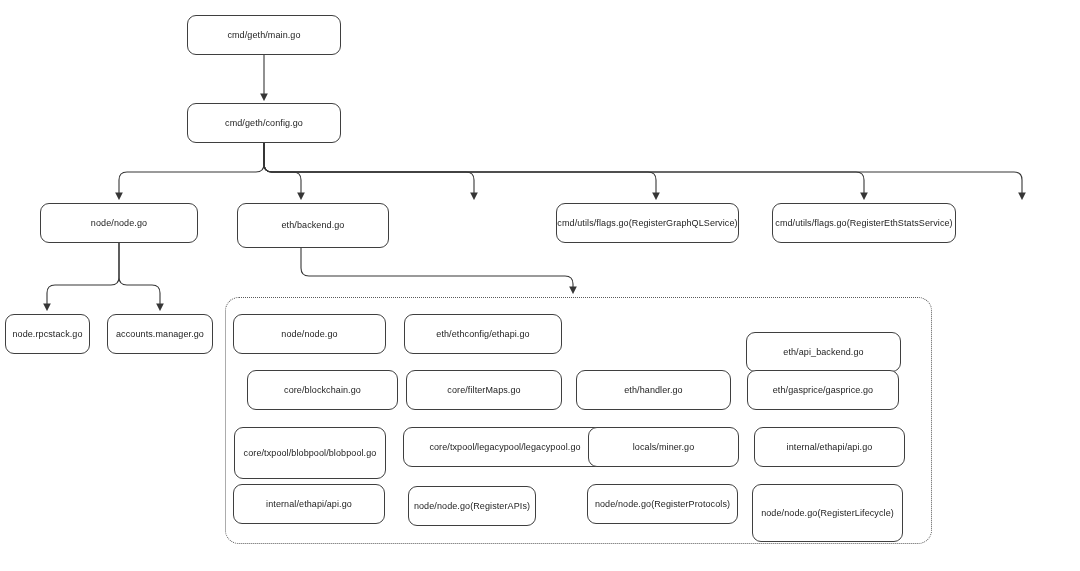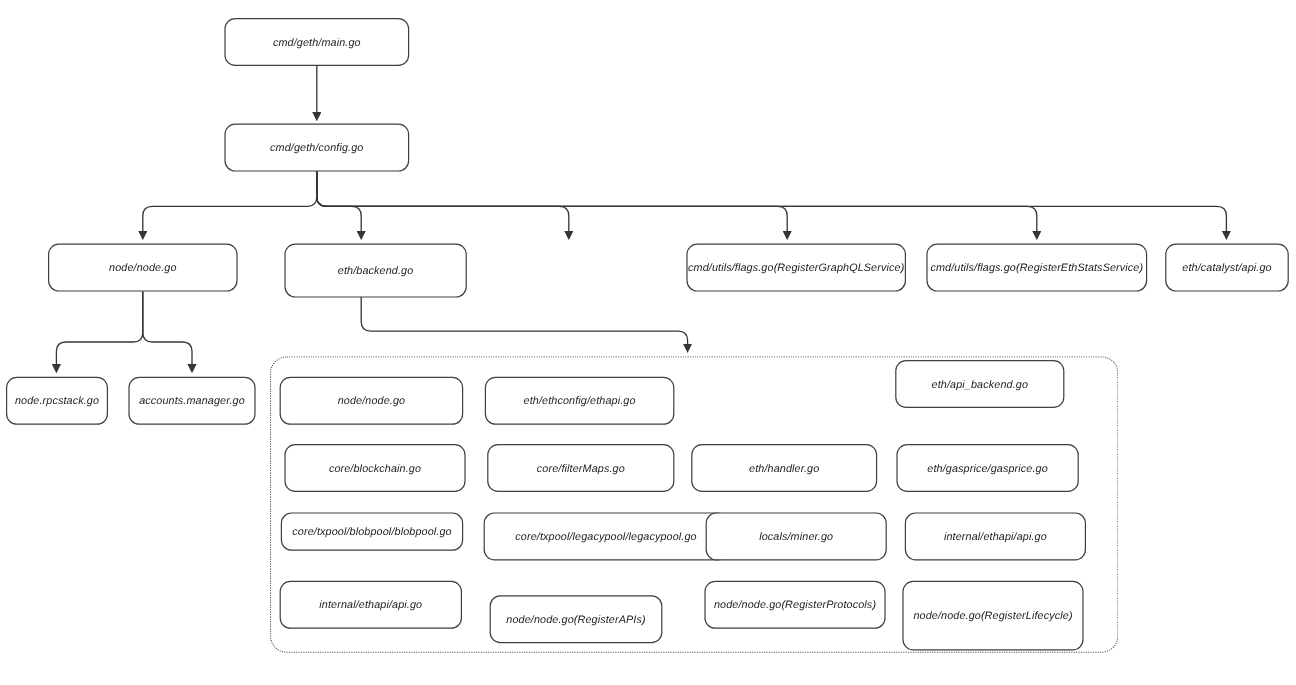--- a/index.html
+++ b/index.html
@@ -16,21 +16,20 @@
     font-family:"Liberation Sans",sans-serif;overflow:hidden;
   }
   #edges{position:absolute;left:0;top:0;pointer-events:none;}
   #edges path{fill:none;stroke:var(--connector);stroke-width:1.1;}
   .node{
     position:absolute;box-sizing:border-box;
     background:var(--node_bg);border:1px solid var(--node_border);border-radius:9px;
     display:flex;align-items:center;justify-content:center;text-align:center;
     font-size:9px;line-height:1.15;color:var(--text);padding:2px 3px;
     letter-spacing:0.1px;
-    font-style:italic;
   }
   .group{
     position:absolute;box-sizing:border-box;
     border:1.4px dotted var(--group_border);border-radius:14px;background:transparent;
   }
 </style>
 </head>
 <body>
 
 <div id="canvas">
@@ -51,41 +50,40 @@
     <path d="M119,243 L119,277 Q119,285 111,285 L55,285 Q47,285 47,293 L47,308" marker-end="url(#arrow)"></path>
     <path d="M119,243 L119,277 Q119,285 127,285 L152,285 Q160,285 160,293 L160,308" marker-end="url(#arrow)"></path>
     <path d="M301,243 L301,268 Q301,276 309,276 L565,276 Q573,276 573,284 L573,291" marker-end="url(#arrow)"></path>
   </svg>
 
   <div class="node" style="left:187px;top:15px;width:154px;height:40px">cmd/geth/main.go</div>
   <div class="node" style="left:187px;top:103px;width:154px;height:40px">cmd/geth/config.go</div>
 
   <div class="node" style="left:40px;top:203px;width:158px;height:40px">node/node.go</div>
   <div class="node" style="left:237px;top:203px;width:152px;height:45px">eth/backend.go</div>
-  <div class="node" style="left:572px;top:203px;width:183px;height:40px">cmd/utils/flags.go(RegisterGraphQLService)</div>
+  <div class="node" style="left:556px;top:203px;width:183px;height:40px">cmd/utils/flags.go(RegisterGraphQLService)</div>
   <div class="node" style="left:772px;top:203px;width:184px;height:40px">cmd/utils/flags.go(RegisterEthStatsService)</div>
-  <div class="node" style="left:971px;top:203px;width:103px;height:40px">eth/catalyst/api.go</div>
 
   <div class="node" style="left:5px;top:314px;width:85px;height:40px">node.rpcstack.go</div>
   <div class="node" style="left:107px;top:314px;width:106px;height:40px">accounts.manager.go</div>
 
   <div class="group" style="left:225px;top:297px;width:707px;height:247px"></div>
 
   <div class="node" style="left:233px;top:314px;width:153px;height:40px">node/node.go</div>
   <div class="node" style="left:404px;top:314px;width:158px;height:40px">eth/ethconfig/ethapi.go</div>
-  <div class="node" style="left:746px;top:300px;width:141px;height:40px">eth/api_backend.go</div>
+  <div class="node" style="left:746px;top:332px;width:155px;height:40px">eth/api_backend.go</div>
 
-  <div class="node" style="left:237px;top:370px;width:151px;height:40px">core/blockchain.go</div>
+  <div class="node" style="left:247px;top:370px;width:151px;height:40px">core/blockchain.go</div>
   <div class="node" style="left:406px;top:370px;width:156px;height:40px">core/filterMaps.go</div>
   <div class="node" style="left:576px;top:370px;width:155px;height:40px">eth/handler.go</div>
   <div class="node" style="left:747px;top:370px;width:152px;height:40px">eth/gasprice/gasprice.go</div>
 
-  <div class="node" style="left:234px;top:427px;width:152px;height:32px">core/txpool/blobpool/blobpool.go</div>
+  <div class="node" style="left:234px;top:427px;width:152px;height:52px">core/txpool/blobpool/blobpool.go</div>
   <div class="node" style="left:403px;top:427px;width:204px;height:40px">core/txpool/legacypool/legacypool.go</div>
   <div class="node" style="left:588px;top:427px;width:151px;height:40px">locals/miner.go</div>
   <div class="node" style="left:754px;top:427px;width:151px;height:40px">internal/ethapi/api.go</div>
 
   <div class="node" style="left:233px;top:484px;width:152px;height:40px">internal/ethapi/api.go</div>
-  <div class="node" style="left:408px;top:496px;width:144px;height:40px">node/node.go(RegisterAPIs)</div>
+  <div class="node" style="left:408px;top:486px;width:128px;height:40px">node/node.go(RegisterAPIs)</div>
   <div class="node" style="left:587px;top:484px;width:151px;height:40px">node/node.go(RegisterProtocols)</div>
   <div class="node" style="left:752px;top:484px;width:151px;height:58px">node/node.go(RegisterLifecycle)</div>
 
 </div>
 
 </body></html>

